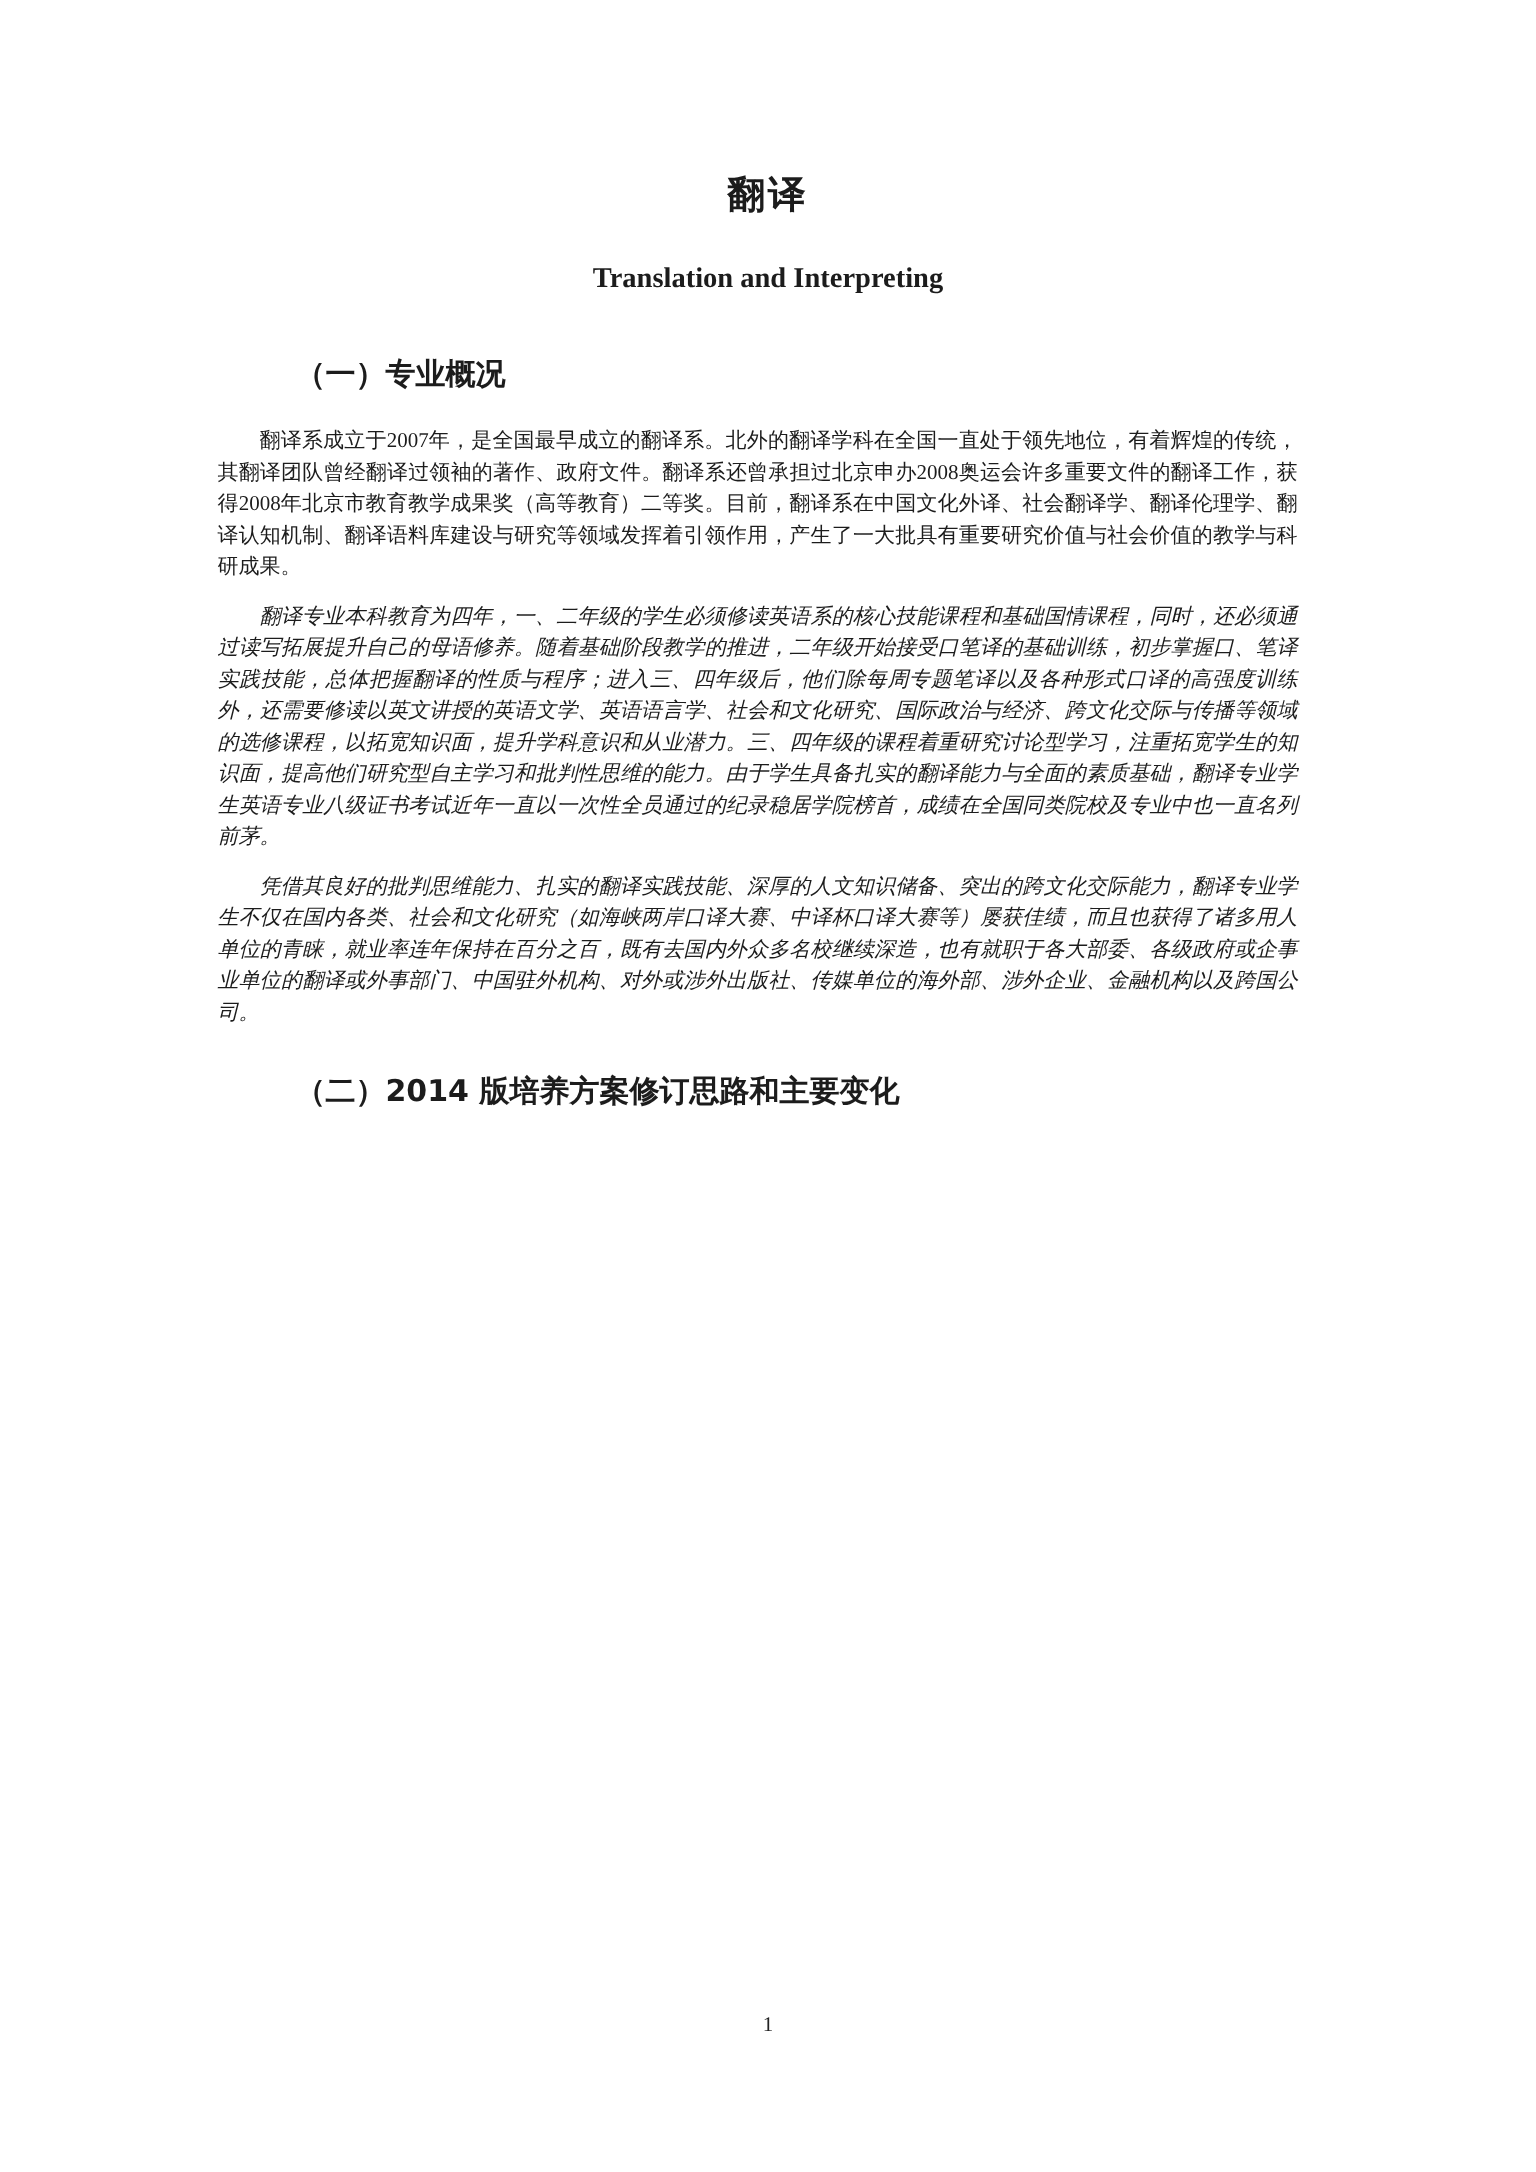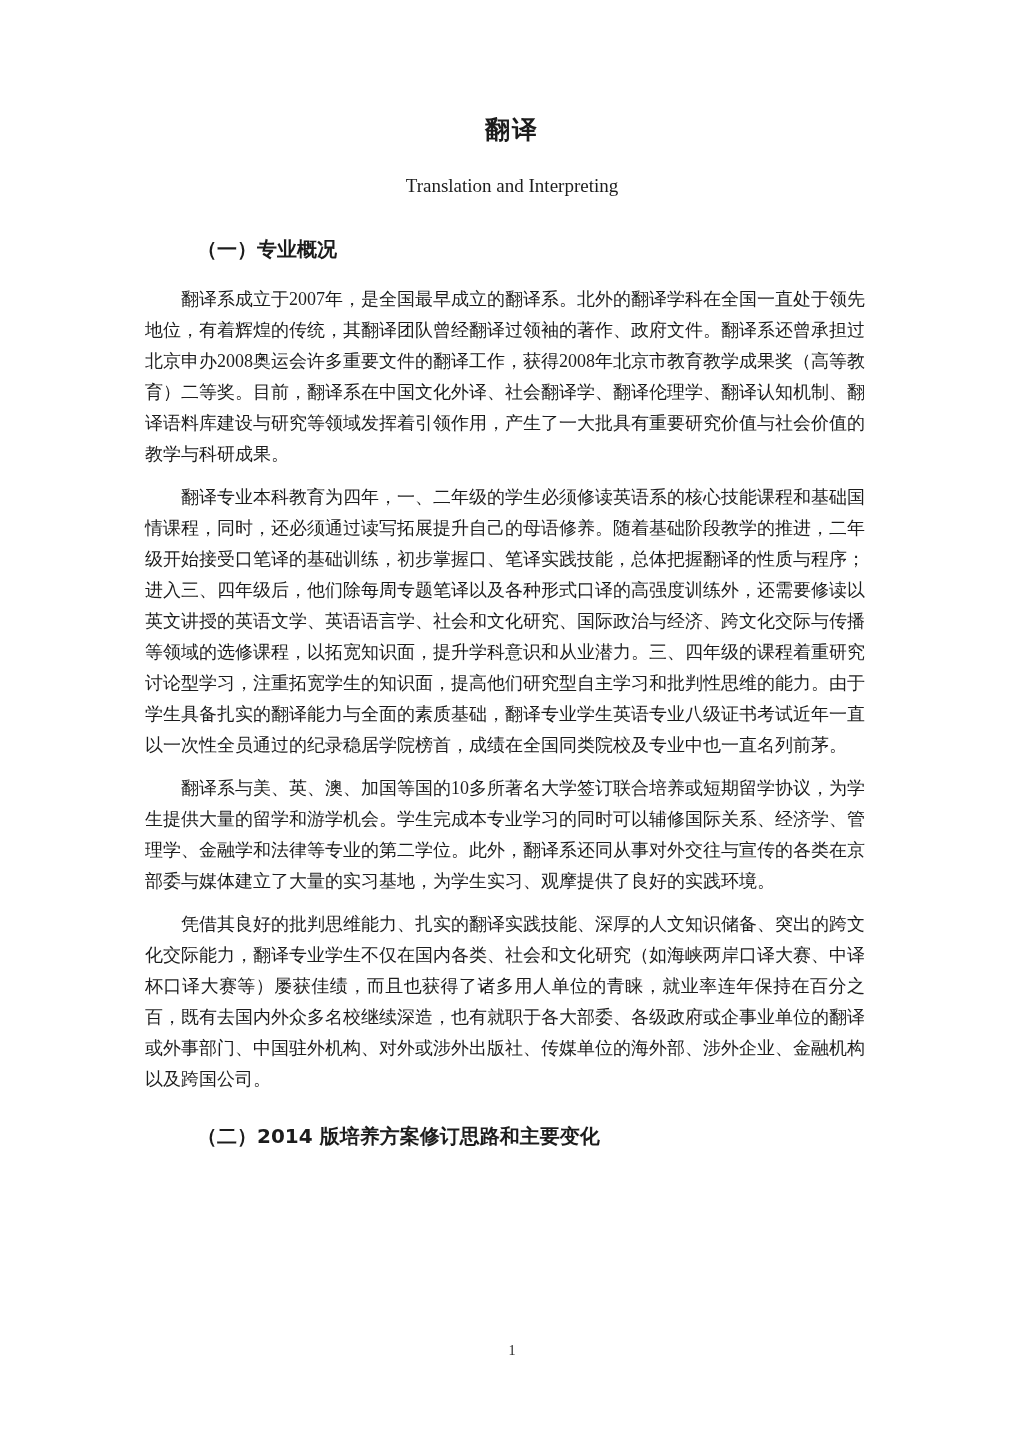--- a/index.html
+++ b/index.html
@@ -29,46 +29,47 @@
     font-size: 25px;
     font-weight: bold;
     line-height: 36px;
     letter-spacing: 2px;
     font-family: "DejaVu Sans", "Liberation Sans", sans-serif;
   }
   .title-en {
     margin: 24px 0 0 0;
     text-align: center;
     font-size: 19px;
-    font-weight: normal;
+    font-weight: bold;
     line-height: 28px;
     font-family: "Liberation Serif", "DejaVu Serif", serif;
   }
   .section-heading {
     margin: 34px 0 0 0;
     padding-left: 52px;
     font-size: 20px;
     font-weight: bold;
     line-height: 30px;
     font-family: "DejaVu Sans", "Liberation Sans", sans-serif;
   }
   .section-heading.second {
     margin-top: 26px;
   }
   .body-para {
     margin: 20px 14px 0 0;
-    font-size: 18px;
-    line-height: 31px;
+    font-size: 14px;
+    line-height: 21px;
     text-align: justify;
     text-justify: inter-ideograph;
     text-indent: 2em;
     word-break: break-all;
   }
   .body-para + .body-para {
     margin-top: 12px;
+    font-style: italic;
   }
   .page-number {
     position: absolute;
     left: 0;
     right: 0;
     bottom: 88px;
     text-align: center;
     font-size: 14px;
     line-height: 18px;
     color: #222222;
@@ -83,21 +84,20 @@
     <h1 class="title-cn">翻译</h1>
 
     <h2 class="title-en">Translation and Interpreting</h2>
 
     <h3 class="section-heading">（一）专业概况</h3>
 
     <p class="body-para">翻译系成立于2007年，是全国最早成立的翻译系。北外的翻译学科在全国一直处于领先地位，有着辉煌的传统，其翻译团队曾经翻译过领袖的著作、政府文件。翻译系还曾承担过北京申办2008奥运会许多重要文件的翻译工作，获得2008年北京市教育教学成果奖（高等教育）二等奖。目前，翻译系在中国文化外译、社会翻译学、翻译伦理学、翻译认知机制、翻译语料库建设与研究等领域发挥着引领作用，产生了一大批具有重要研究价值与社会价值的教学与科研成果。</p>
 
     <p class="body-para">翻译专业本科教育为四年，一、二年级的学生必须修读英语系的核心技能课程和基础国情课程，同时，还必须通过读写拓展提升自己的母语修养。随着基础阶段教学的推进，二年级开始接受口笔译的基础训练，初步掌握口、笔译实践技能，总体把握翻译的性质与程序；进入三、四年级后，他们除每周专题笔译以及各种形式口译的高强度训练外，还需要修读以英文讲授的英语文学、英语语言学、社会和文化研究、国际政治与经济、跨文化交际与传播等领域的选修课程，以拓宽知识面，提升学科意识和从业潜力。三、四年级的课程着重研究讨论型学习，注重拓宽学生的知识面，提高他们研究型自主学习和批判性思维的能力。由于学生具备扎实的翻译能力与全面的素质基础，翻译专业学生英语专业八级证书考试近年一直以一次性全员通过的纪录稳居学院榜首，成绩在全国同类院校及专业中也一直名列前茅。</p>
 
-    <p class="body-para">翻译系与美、英、澳、加国等国的10多所著名大学签订联合培养或短期留学协议，为学生提供大量的留学和游学机会。学生完成本专业学习的同时可以辅修国际关系、经济学、管理学、金融学和法律等专业的第二学位。此外，翻译系还同从事对外交往与宣传的各类在京部委与媒体建立了大量的实习基地，为学生实习、观摩提供了良好的实践环境。</p>
 
     <p class="body-para">凭借其良好的批判思维能力、扎实的翻译实践技能、深厚的人文知识储备、突出的跨文化交际能力，翻译专业学生不仅在国内各类、社会和文化研究（如海峡两岸口译大赛、中译杯口译大赛等）屡获佳绩，而且也获得了诸多用人单位的青睐，就业率连年保持在百分之百，既有去国内外众多名校继续深造，也有就职于各大部委、各级政府或企事业单位的翻译或外事部门、中国驻外机构、对外或涉外出版社、传媒单位的海外部、涉外企业、金融机构以及跨国公司。</p>
 
     <h3 class="section-heading second">（二）2014 版培养方案修订思路和主要变化</h3>
 
 
   </div>
 
   <div class="page-number">1</div>
 </div>

